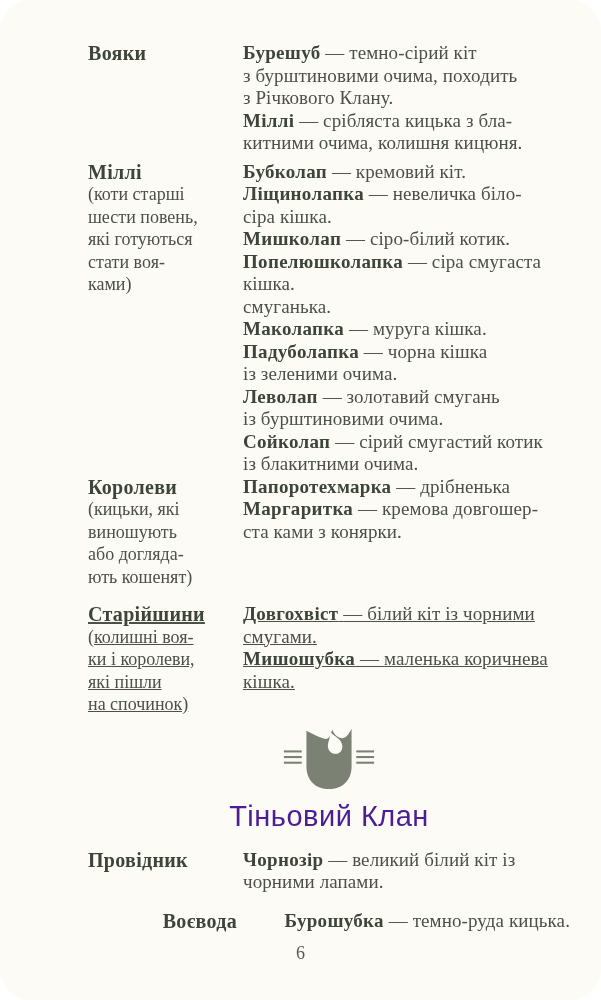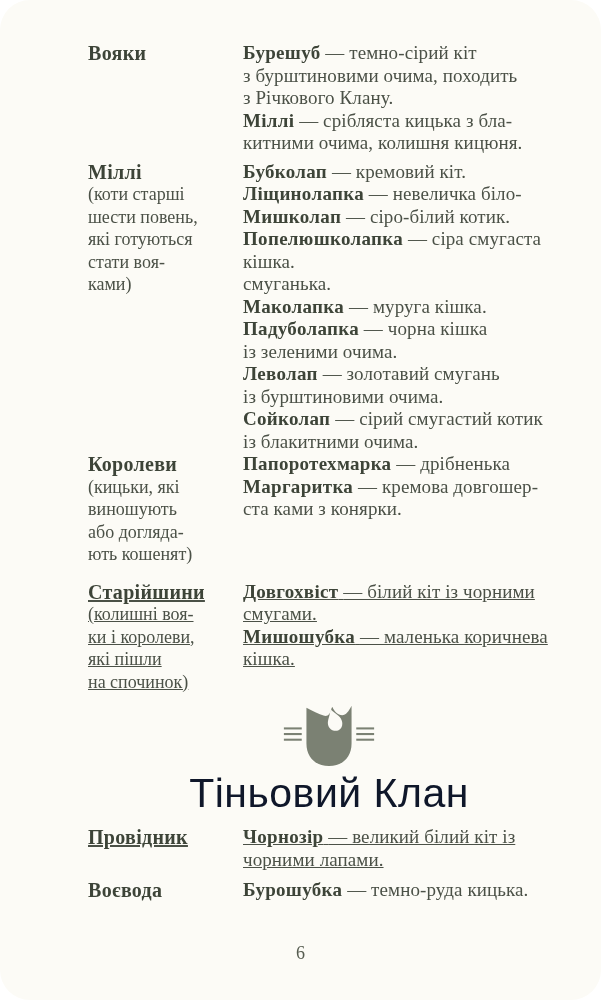--- a/index.html
+++ b/index.html
@@ -33,24 +33,24 @@
   .entry b{color:#3d4438;letter-spacing:0.3px;}
   
   .row-novices{margin-top:6px;}
   .row-queens{margin-top:0px;}
   .row-elders{margin-top:15px;text-decoration:underline;}
   .divider{margin-top:10px;text-align:center;}
   .divider svg{display:inline-block;}
   .clan-title{
     margin-top:4px;text-align:center;
     font-family:"Liberation Sans","DejaVu Sans",sans-serif;
-    font-size:41px;line-height:36px;color:#0f172a;letter-spacing:0.5px;
-  }
-  .row-leader{margin-top:15px;text-decoration:underline;}
-  .row-deputy{margin-top:8px;}
+    font-size:29px;line-height:36px;color:#4c1d95;letter-spacing:0.5px;
+  }
+  .row-leader{margin-top:15px;}
+  .row-deputy{margin-top:16px;text-align:right;}
   .page-number{
     position:absolute;left:0;top:943px;width:601px;
     text-align:center;font-size:18px;color:#565c50;
   }
 </style>
 </head>
 <body>
 
 <div class="page">
   <div class="content">
@@ -80,20 +80,21 @@
         <span class="note-line">які готуються</span>
         <span class="note-line">стати воя-</span>
         <span class="note-line">ками)</span>
       </div>
       <div class="cell-right">
         <p class="entry">
           <span class="line"><b>Бубколап</b> <span>— кремовий кіт.</span></span>
         </p>
         <p class="entry">
           <span class="line"><b>Ліщинолапка</b> <span>— невеличка біло-</span></span>
+          <span class="line">сіра кішка.</span>
         </p>
         <p class="entry">
           <span class="line"><b>Мишколап</b> <span>— сіро-білий котик.</span></span>
         </p>
         <p class="entry">
           <span class="line"><b>Попелюшколапка</b> <span>— сіра смугаста</span></span>
           <span class="line">кішка.</span>
         </p>
         <p class="entry">
           <span class="line">смуганька.</span>

